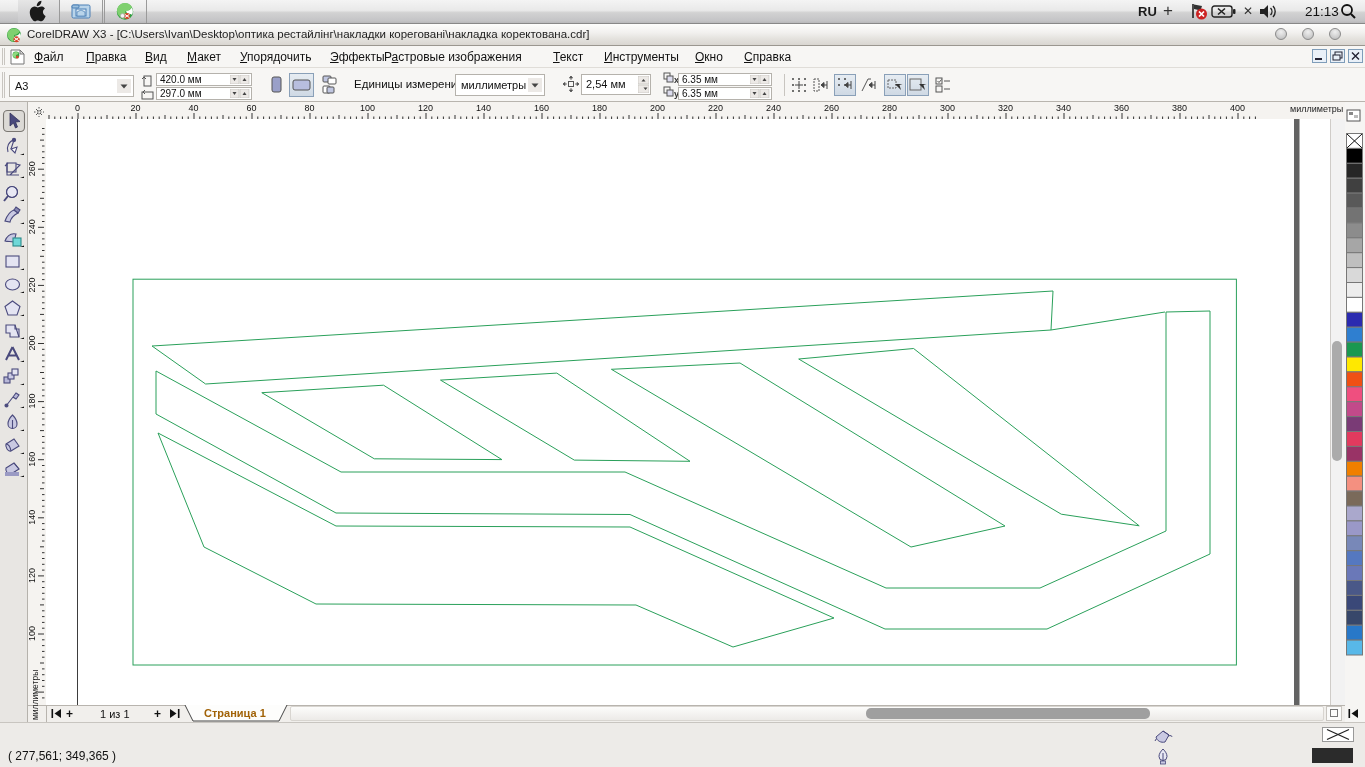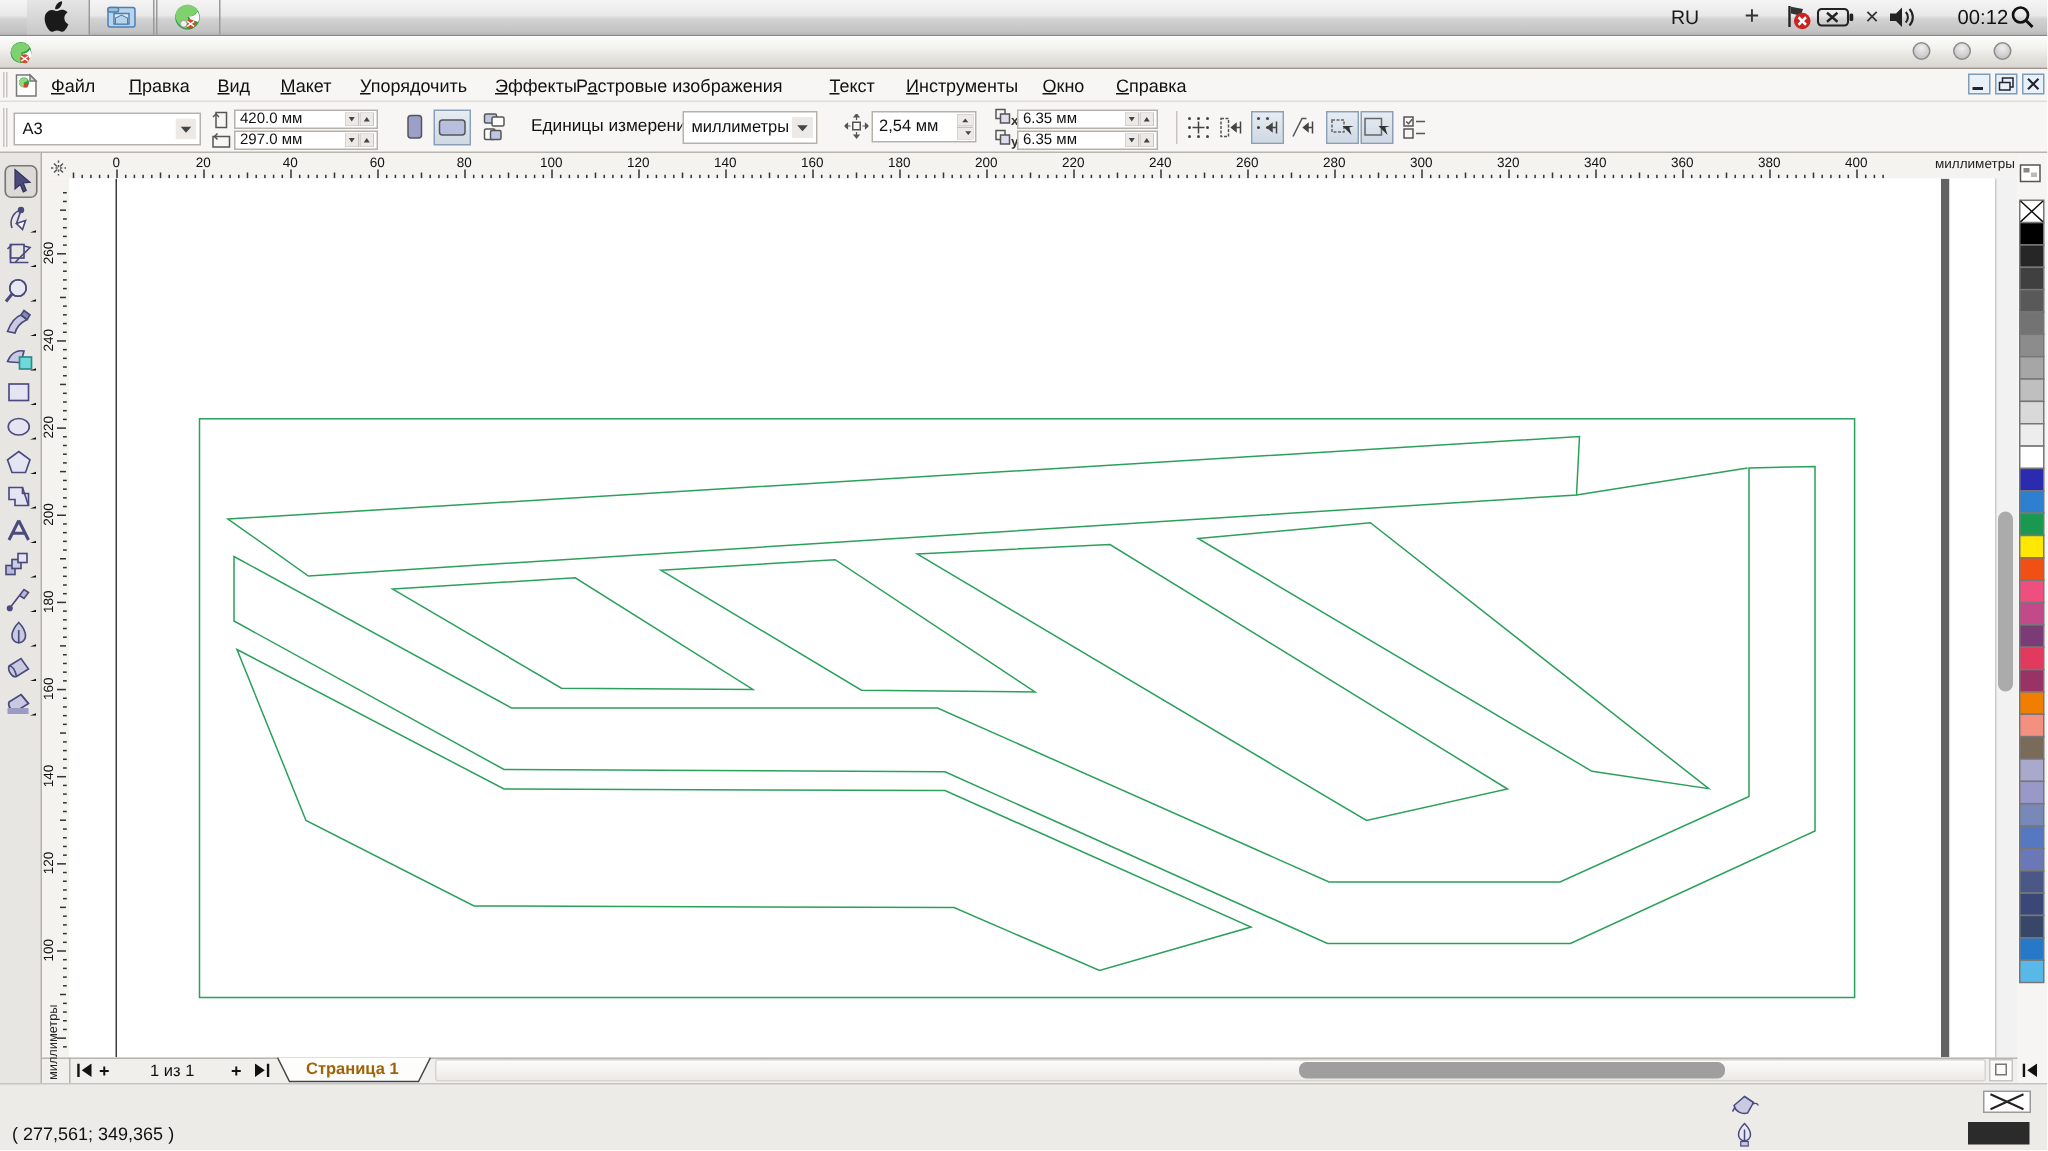--- a/index.html
+++ b/index.html
@@ -72,21 +72,21 @@
     <svg width="42" height="23" viewBox="0 0 42 23">
       <circle cx="21" cy="11.5" r="8.2" fill="#2f9e3f"></circle>
       <path d="M14 7 a8.2 8.2 0 0 1 14 0 c-2 3-4 4-7 4.5 1 2.5 1 5-1 7.5-4-1-7-5-7-8.5 0-1.5.3-2.2 1-3z" fill="#7fd06f"></path>
       <path d="M22 11 c3 0 4.6-1.4 5.6-3.2 1.4 1.9 1.8 4.6.4 6.9-1.4-.9-3.2-1.2-4.6-.7z" fill="#fff"></path>
       <circle cx="23" cy="16" r="3" fill="#d8442a"></circle>
       <path d="M20.8 14.3 l4.6 3.3 M25.4 14.3 l-4.6 3.3" stroke="#fff" stroke-width="1"></path>
       <circle cx="18.5" cy="15.8" r="2.2" fill="#f3f3f3" stroke="#999" stroke-width=".6"></circle>
     </svg>
   </div>
   <div class="sep" style="left:146px;"></div>
-  <div class="abs" style="left:1114px;top:4px;font-size:13px;color:#1a1a1a;">RU</div>
+  <div class="abs" style="left:1138px;top:4px;font-size:13px;color:#1a1a1a;font-weight:bold;">RU</div>
   <div class="abs" style="left:1163px;top:1px;font-size:17px;color:#333;">+</div>
   <div class="abs" style="left:1190px;top:3px;">
     <svg width="20" height="18" viewBox="0 0 20 18">
       <path d="M3 1 v14" stroke="#222" stroke-width="1.6"></path>
       <path d="M4 1.5 l8 1.5 -1.5 4.5 -6.5-1.5z" fill="#333"></path>
       <circle cx="11.5" cy="11" r="5.5" fill="#cc2222"></circle>
       <path d="M9 8.5 l5 5 M14 8.5 l-5 5" stroke="#fff" stroke-width="1.7"></path>
     </svg>
   </div>
   <div class="abs" style="left:1211px;top:5px;">
@@ -96,39 +96,40 @@
       <path d="M7 3.5 l7 6 M14 3.5 l-7 6" stroke="#222" stroke-width="1.6"></path>
     </svg>
   </div>
   <div class="abs" style="left:1243px;top:4px;font-size:12px;color:#333;">✕</div>
   <div class="abs" style="left:1258px;top:3px;">
     <svg width="20" height="17" viewBox="0 0 20 17">
       <path d="M2 6 h4 l4-4 v13 l-4-4 H2z" fill="#222"></path>
       <path d="M12.5 5 a5 5 0 0 1 0 7 M15 3 a8 8 0 0 1 0 11" stroke="#222" stroke-width="1.4" fill="none"></path>
     </svg>
   </div>
-  <div class="abs" style="left:1305px;top:4px;font-size:13.5px;color:#111;">00:12</div>
+  <div class="abs" style="left:1305px;top:4px;font-size:13.5px;color:#111;">21:13</div>
   <div class="abs" style="left:1339px;top:2px;">
     <svg width="18" height="18" viewBox="0 0 18 18">
       <circle cx="8" cy="8" r="5" fill="none" stroke="#111" stroke-width="1.8"></circle>
       <path d="M12 12 l4 4" stroke="#111" stroke-width="2"></path>
     </svg>
   </div>
 </div>
 
 <div class="abs" id="titlebar">
   <div class="abs" style="left:6px;top:3px;">
     <svg width="16" height="16" viewBox="0 0 16 16">
       <circle cx="8" cy="8" r="7" fill="#2f9e3f"></circle>
       <path d="M2.2 4.5 a7 7 0 0 1 11.6 0 c-1.7 2.4-3.3 3.2-5.8 3.6 .8 2 .8 4-.8 6.5-3.3-.8-5.8-4-5.8-7.3 0-1.2.3-2 .8-2.8z" fill="#7fd06f"></path>
       <path d="M9 8.8 c2.4 0 4-1.2 4.8-2.8 1.2 1.6 1.6 4 .4 6-1.2-.8-2.8-1-4-.6z" fill="#fff"></path>
       <circle cx="10.5" cy="12.2" r="3" fill="#d8442a"></circle>
       <path d="M8.2 10.5 l4.6 3.2 M12.8 10.5 l-4.6 3.2" stroke="#fff" stroke-width="1"></path>
     </svg>
   </div>
+  <div id="titletext">CorelDRAW X3 - [C:\Users\Ivan\Desktop\оптика рестайлінг\накладки кореговані\накладка коректована.cdr]</div>
   <div class="orb" style="left:1275px;"></div>
   <div class="orb" style="left:1302px;"></div>
   <div class="orb" style="left:1329px;"></div>
 </div>
 
 <div class="abs" id="menubar">
   <div class="abs" style="left:2px;top:2px;width:1px;height:17px;background:#c8c5c0;"></div>
   <div class="abs" style="left:4px;top:2px;width:1px;height:17px;background:#c8c5c0;"></div>
   <div class="abs" style="left:10px;top:3px;">
     <svg width="15" height="16" viewBox="0 0 15 16">

